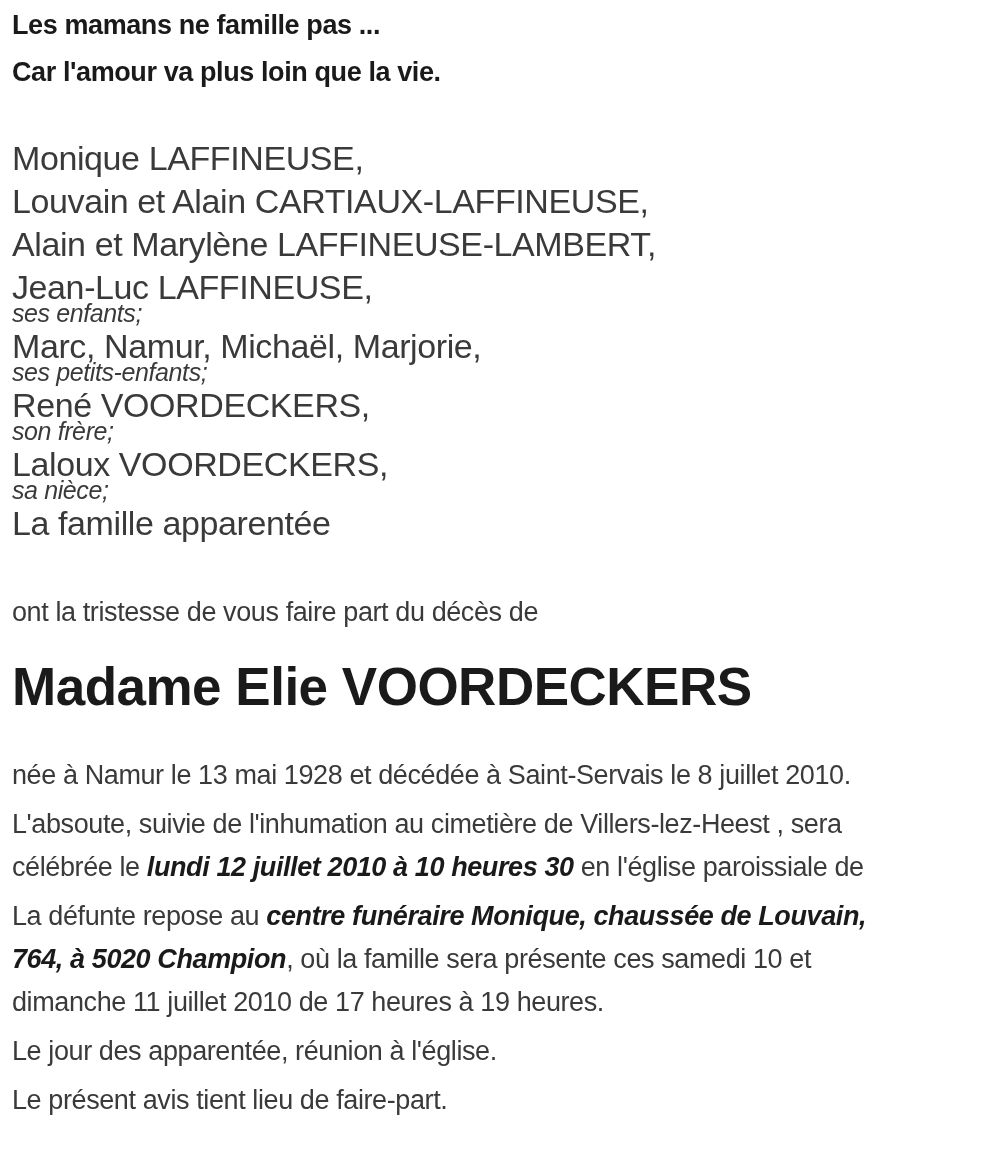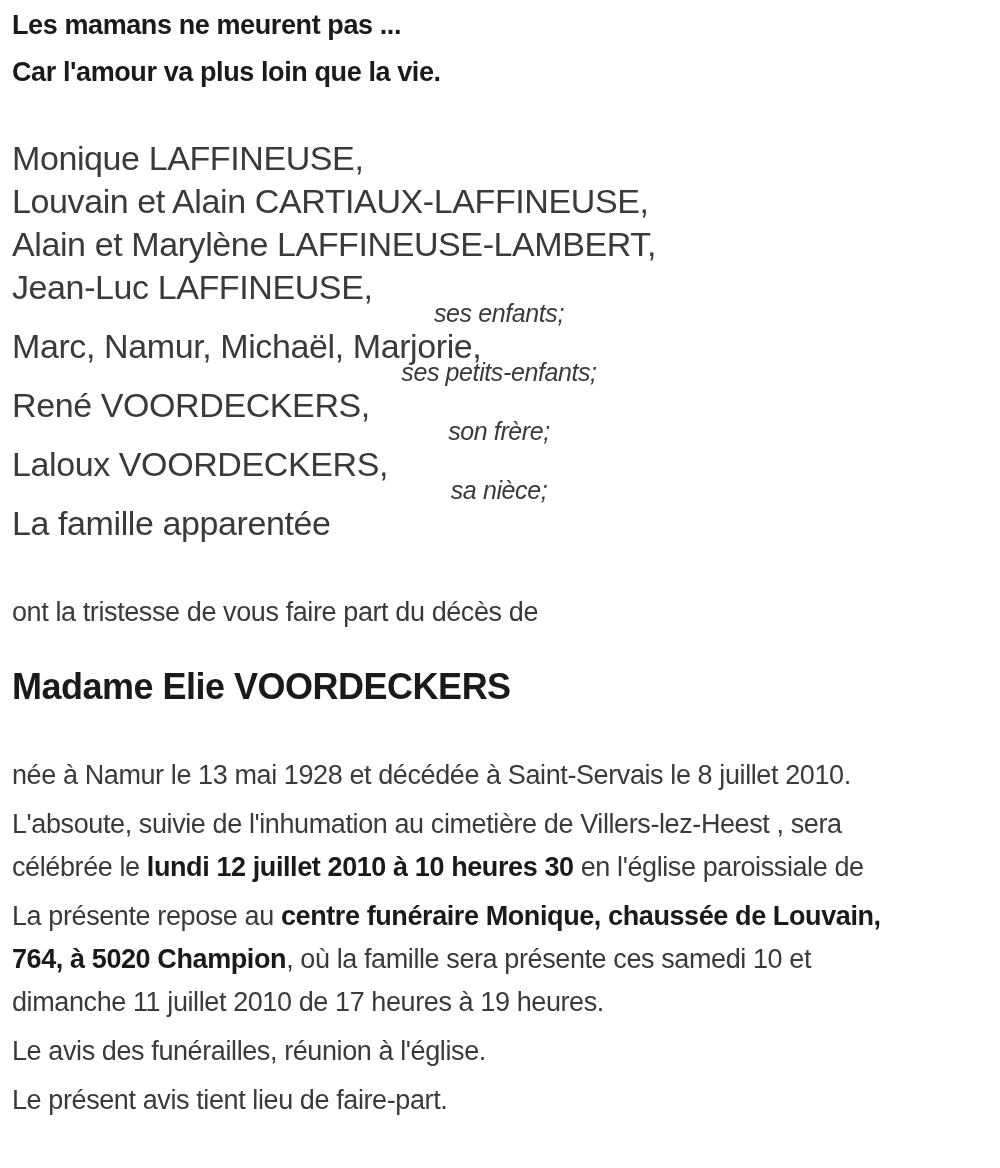--- a/index.html
+++ b/index.html
@@ -36,53 +36,54 @@
   .name-line {
     font-size: 34px;
     line-height: 43px;
     margin: 0;
   }
   .relation-line {
     font-style: italic;
     font-size: 25px;
     line-height: 24px;
     margin: -8px 0 0 0;
-    text-align: center;
+    text-align: left;
   }
   .announce {
     font-size: 27px;
     line-height: 43px;
     margin: 46px 0 0 0;
   }
   .deceased-name {
-    font-size: 36px;
+    font-size: 53px;
     line-height: 50px;
     font-weight: 700;
     letter-spacing: -0.5px;
     margin: 28px 0 0 0;
     color: var(--emphasis-color);
   }
   .details { margin-top: 42px; }
   .body-par { margin: 0 0 6px 0; }
   .line {
     font-size: 27px;
     line-height: 43px;
   }
   .line strong, .body-par strong {
     font-weight: 700;
     color: var(--emphasis-color);
+    font-style: italic;
   }
 </style>
 </head>
 <body>
 
 <div class="sheet">
 
   <header>
-    <p class="epigraph">Les mamans ne meurent pas ...</p>
+    <p class="epigraph">Les mamans ne famille pas ...</p>
     <p class="epigraph">Car l'amour va plus loin que la vie.</p>
   </header>
 
   <section class="mourners">
 
     <div class="mourner-group">
       <p class="name-line">Monique LAFFINEUSE,</p>
       <p class="name-line">Louvain et Alain CARTIAUX-LAFFINEUSE,</p>
       <p class="name-line">Alain et Marylène LAFFINEUSE-LAMBERT,</p>
       <p class="name-line">Jean-Luc LAFFINEUSE,</p>
@@ -119,27 +120,27 @@
     <div class="body-par">
       <div class="line"><span>née à Namur le 13 mai 1928 et décédée à Saint-Servais le 8 juillet 2010.</span></div>
     </div>
 
     <div class="body-par">
       <div class="line"><span>L'absoute, suivie de l'inhumation au cimetière de Villers-lez-Heest , sera</span></div>
       <div class="line"><span>célébrée le </span><strong>lundi 12 juillet 2010 à 10 heures 30</strong><span> en l'église paroissiale de</span></div>
     </div>
 
     <div class="body-par">
-      <div class="line"><span>La présente repose au </span><strong>centre funéraire Monique, chaussée de Louvain,</strong></div>
+      <div class="line"><span>La défunte repose au </span><strong>centre funéraire Monique, chaussée de Louvain,</strong></div>
       <div class="line"><strong>764, à 5020 Champion</strong><span>, où la famille sera présente ces samedi 10 et</span></div>
       <div class="line"><span>dimanche 11 juillet 2010 de 17 heures à 19 heures.</span></div>
     </div>
 
     <div class="body-par">
-      <div class="line"><span>Le avis des funérailles, réunion à l'église.</span></div>
+      <div class="line"><span>Le jour des apparentée, réunion à l'église.</span></div>
     </div>
 
     <div class="body-par">
       <div class="line"><span>Le présent avis tient lieu de faire-part.</span></div>
     </div>
 
   </section>
 
 </div>
 

